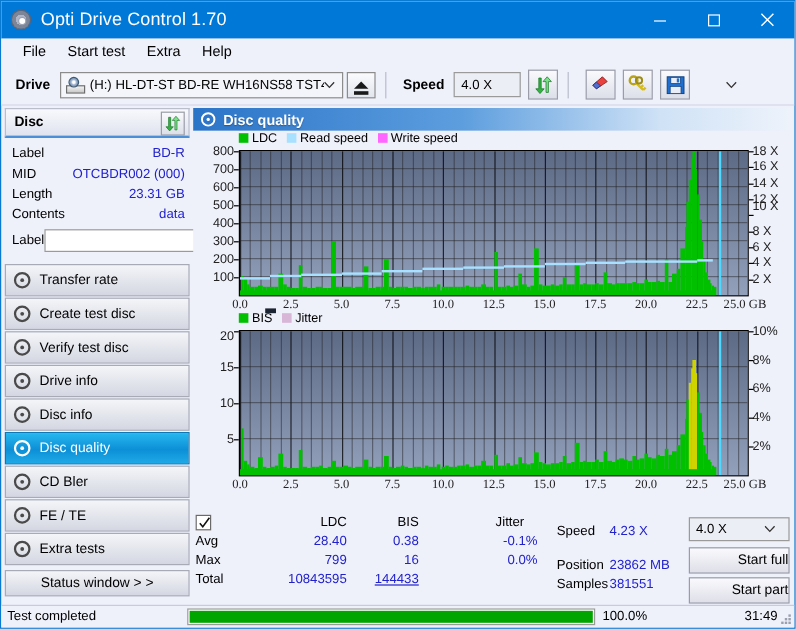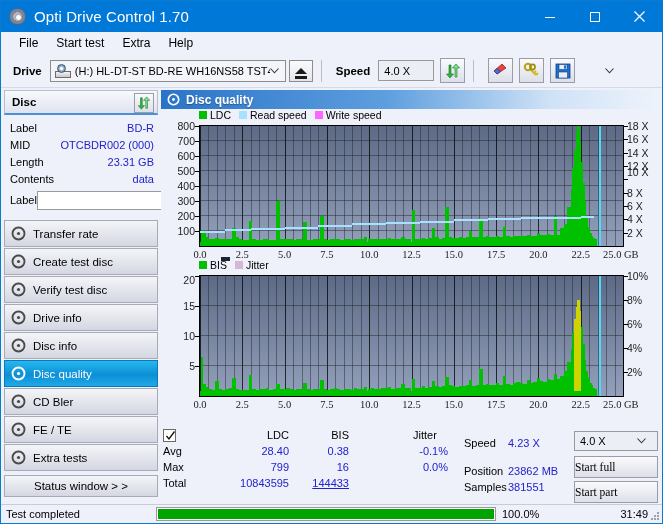--- a/index.html
+++ b/index.html
@@ -165,21 +165,21 @@
   .chk{position:absolute;width:13px;height:13px;border:1px solid #6a6a6a;background:#fff;}
   .chk svg{position:absolute;left:1px;top:0px;}
   .sel-speed{
     position:absolute;width:84px;height:20px;background:#eceef5;border:1px solid #9a9a9a;
     display:flex;align-items:center;padding-left:5px;font-size:11px;
   }
   .sel-speed .caret{position:absolute;right:5px;}
   .act-btn{
     position:absolute;width:84px;height:22px;border:1px solid #9a9da8;
     background:linear-gradient(#fafafd,#dedfe8);
-    display:flex;align-items:center;justify-content:flex-start;font-size:11.5px;font-family:Liberation Serif, serif;
+    display:flex;align-items:center;justify-content:flex-end;font-size:11.5px;
   }
 
   
   .statusbar{
     position:absolute;left:0;bottom:0;width:661px;height:19px;
     background:#eef0fa;border-top:1px solid #c9ccd8;display:flex;align-items:center;
   }
   .sb-text{width:155px;padding-left:5px;font-size:11px;}
   .sb-prog{
     width:340px;height:14px;border:1px solid #9a9a9a;background:#fff;position:relative;

